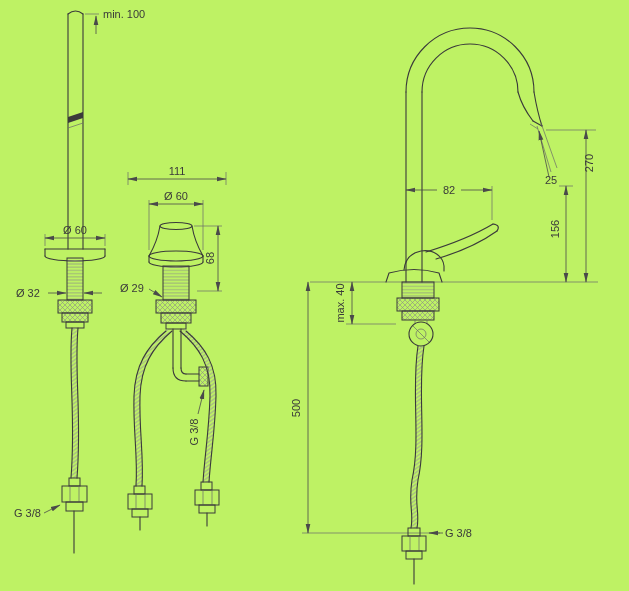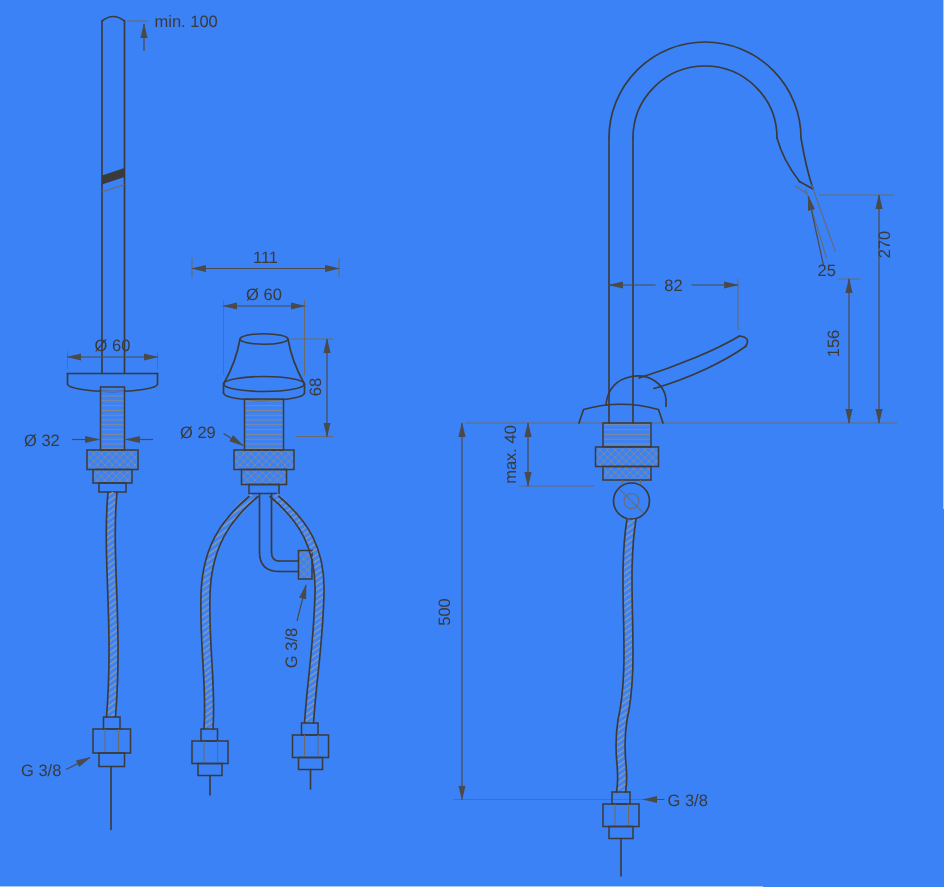--- a/index.html
+++ b/index.html
@@ -1,16 +1,16 @@
 <!DOCTYPE html>
 <html><head>
 <meta charset="utf-8">
 <style>
   html,body{margin:0;padding:0;background:#ffffff;}
-  .canvas{position:relative;width:629px;height:591px;background:#3b82f6;overflow:hidden;
+  .canvas{position:relative;width:629px;height:591px;background:#bef264;overflow:hidden;
           font-family:"Liberation Sans", sans-serif;}
   svg{display:block;}
   .ol{stroke:#3a3a3a;stroke-width:1.1;fill:none;stroke-linecap:round;stroke-linejoin:round;}
   .thin{stroke:#6a6a6a;stroke-width:0.7;fill:none;}
   .dim{stroke:#4a4a4a;stroke-width:0.8;fill:none;}
   .braid{stroke:url(#br);stroke-width:6.5;fill:none;}
   .fillx{fill:url(#xh);stroke:#3a3a3a;stroke-width:1;}
   .fillt{fill:url(#thr);stroke:#3a3a3a;stroke-width:1;}
   .box{fill:none;stroke:#3a3a3a;stroke-width:1;}
   .slit{fill:#3a3a3a;stroke:none;}

